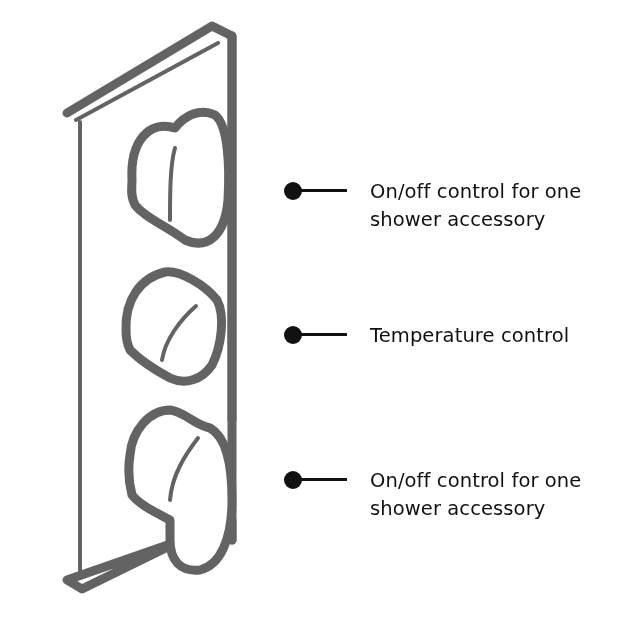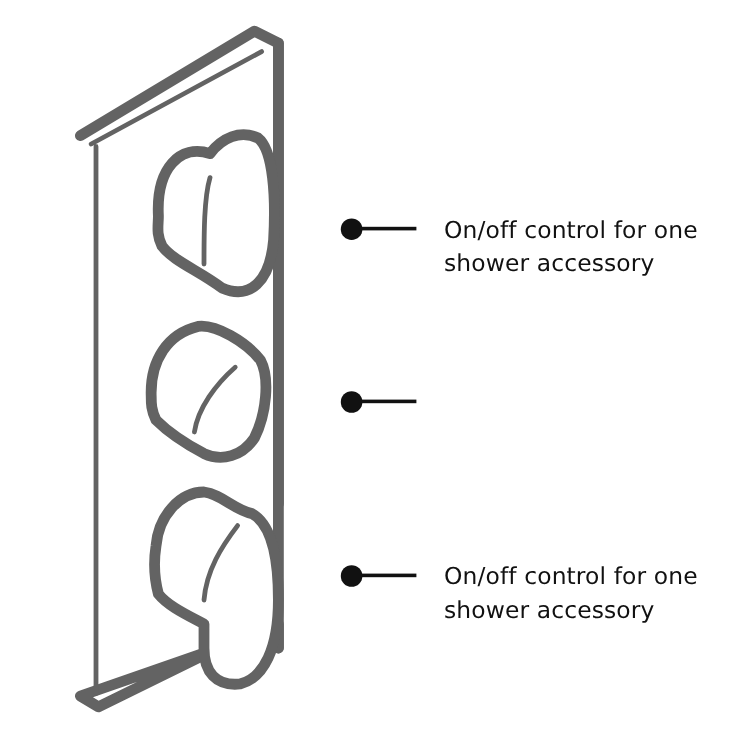--- a/index.html
+++ b/index.html
@@ -35,20 +35,21 @@
 <div class="callout" style="top:178px;">
   <span class="dot"></span>
   <span class="line"></span>
   <span class="label">On/off control for one
 shower accessory</span>
 </div>
 
 <div class="callout" style="top:322px;">
   <span class="dot"></span>
   <span class="line"></span>
+  <span class="label">Temperature control</span>
 </div>
 
 <div class="callout" style="top:467px;">
   <span class="dot"></span>
   <span class="line"></span>
   <span class="label">On/off control for one
 shower accessory</span>
 </div>
 
 </body></html>

